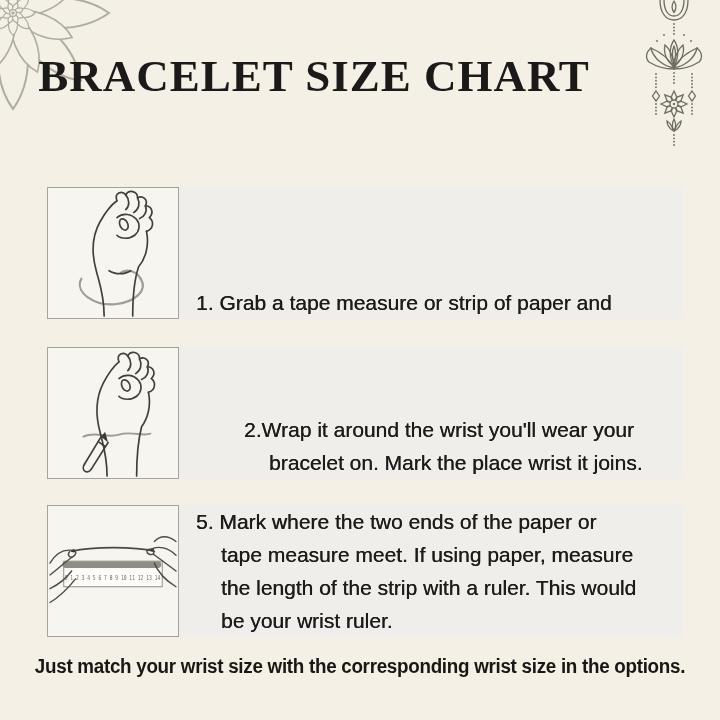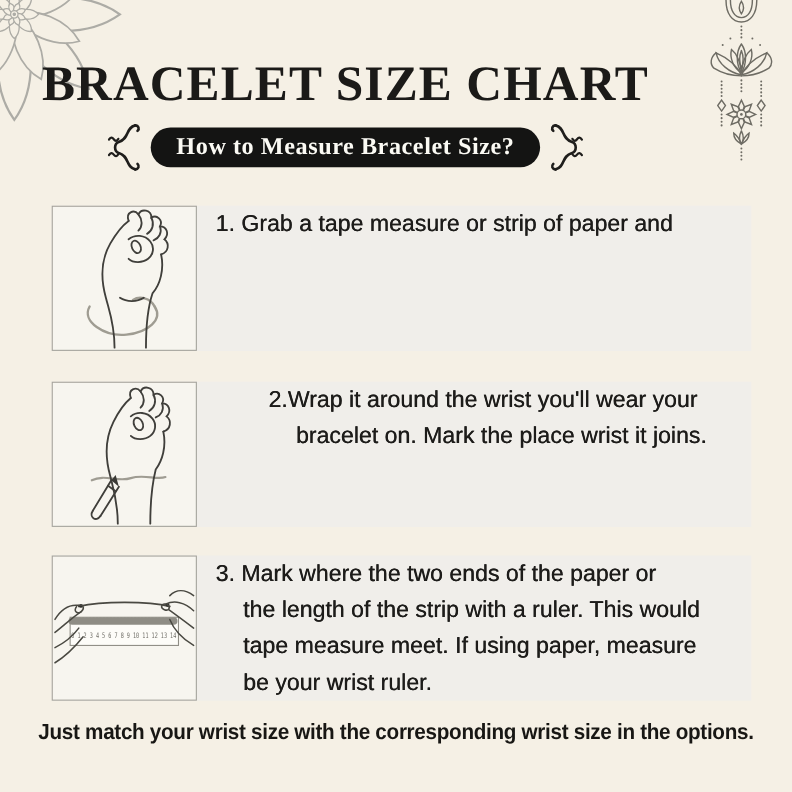--- a/index.html
+++ b/index.html
@@ -31,21 +31,21 @@
   
   .steps{position:absolute;top:187px;left:47px;width:636px;}
   .step-row{display:flex;background:#f0eeea;height:132px;margin-bottom:28px;}
   .step-row:nth-child(2){margin-bottom:26px;gap:48px;}
   .step-row:last-child{margin-bottom:0;}
   .step-illustration{
     width:132px;height:132px;flex:none;box-sizing:border-box;
     background:#f7f5ef;border:1px solid #a5a39c;
   }
   .step-text{
-    flex:1;display:flex;flex-direction:column;justify-content:flex-start;
+    flex:1;display:flex;flex-direction:column;justify-content:flex-end;
     padding-left:17px;padding-right:6px;
     font-size:21px;line-height:33px;color:#1d1c1a;
     text-shadow:0.3px 0 0 currentColor;
   }
   .step-text .line{display:block;white-space:nowrap;}
   .step-text .line:not(:first-child){padding-left:25px;}
   
   .footer{
     position:absolute;top:653px;left:0;width:720px;text-align:center;
     font-weight:bold;font-size:20px;line-height:26px;
@@ -138,43 +138,20 @@
     </g>
     <path d="M38,119 C40,123 40,128 38,131 C36,128 36,123 38,119"></path>
     <path d="M38,131 C34,129 31,125 31,121 C34,123 36,126 38,131"></path>
     <path d="M38,131 C42,129 45,125 45,121 C42,123 40,126 38,131"></path>
     <line x1="38" y1="135" x2="38" y2="147" stroke-dasharray="0.1 3.2" stroke-width="1.8"></line>
   </svg>
 </div>
 
 <div class="header">
   <div class="page-title">BRACELET SIZE CHART</div>
-  <div class="badge-row">
-    <span>
-      <svg class="flourish" width="30" height="46" viewBox="0 0 30 46" stroke="#1f1e1c" fill="none" stroke-width="2.4" stroke-linecap="round">
-        <path d="M25,3 C16,5 20,15 10,18 C5.5,19.5 5.5,26.5 10,28 C20,31 16,41 25,43"></path>
-        <path d="M25,3 C28,3.2 29,6 27,8"></path>
-        <path d="M25,43 C28,42.8 29,40 27,38"></path>
-        <path d="M1,16 Q3.2,12.6 5.4,15.6 Q7.6,18.6 9.6,15.2" stroke-width="2"></path>
-        <path d="M1,30 Q3.2,26.6 5.4,29.6 Q7.6,32.6 9.6,29.2" stroke-width="2"></path>
-      </svg>
-    </span>
-    <span class="badge-pill">How to Measure Bracelet Size?</span>
-    <span>
-      <svg class="flourish" width="30" height="46" viewBox="0 0 30 46" stroke="#1f1e1c" fill="none" stroke-width="2.4" stroke-linecap="round">
-        <g transform="translate(30,0) scale(-1,1)">
-          <path d="M25,3 C16,5 20,15 10,18 C5.5,19.5 5.5,26.5 10,28 C20,31 16,41 25,43"></path>
-          <path d="M25,3 C28,3.2 29,6 27,8"></path>
-          <path d="M25,43 C28,42.8 29,40 27,38"></path>
-          <path d="M1,16 Q3.2,12.6 5.4,15.6 Q7.6,18.6 9.6,15.2" stroke-width="2"></path>
-          <path d="M1,30 Q3.2,26.6 5.4,29.6 Q7.6,32.6 9.6,29.2" stroke-width="2"></path>
-        </g>
-      </svg>
-    </span>
-  </div>
 </div>
 
 <div class="steps">
 
   <div class="step-row">
     <div class="step-illustration">
       <svg width="130" height="130" viewBox="0 0 132 132" fill="none" stroke="#403f3b" stroke-width="1.7" stroke-linecap="round">
         <path d="M34,92 C26,106 48,120 68,118 C88,116 102,104 94,92" stroke="#9f9c92" stroke-width="2.2"></path>
         <path d="M94,92 C90,84 80,82 74,86" stroke="#9f9c92" stroke-width="2.2"></path>
         <path d="M57,130 C57,108 52,96 49,84 C44,66 45,48 53,34 C57,27 63,18 70,13"></path>
@@ -233,22 +210,22 @@
         <path d="M2,84 C10,80 18,74 24,66"></path>
         <path d="M2,98 C12,92 20,84 28,74"></path>
         <path d="M130,36 C122,30 114,30 108,36"></path>
         <path d="M130,50 C122,42 112,40 104,44"></path>
         <path d="M104,44 C100,43 99,47.5 103,49 C107,50.5 109,47 106,44.5"></path>
         <path d="M130,66 C122,60 114,54 107,49"></path>
         <path d="M130,82 C120,76 112,68 108,58"></path>
       </svg>
     </div>
     <div class="step-text">
-      <span class="line">3. Mark where the two ends of the paper or</span>
+      <span class="line">5. Mark where the two ends of the paper or</span>
+      <span class="line">tape measure meet. If using paper, measure</span>
       <span class="line">the length of the strip with a ruler. This would</span>
-      <span class="line">tape measure meet. If using paper, measure</span>
       <span class="line">be your wrist ruler.</span>
     </div>
   </div>
 
 </div>
 
 <div class="footer">Just match your wrist size with the corresponding wrist size in the options.</div>
 
 </body></html>

